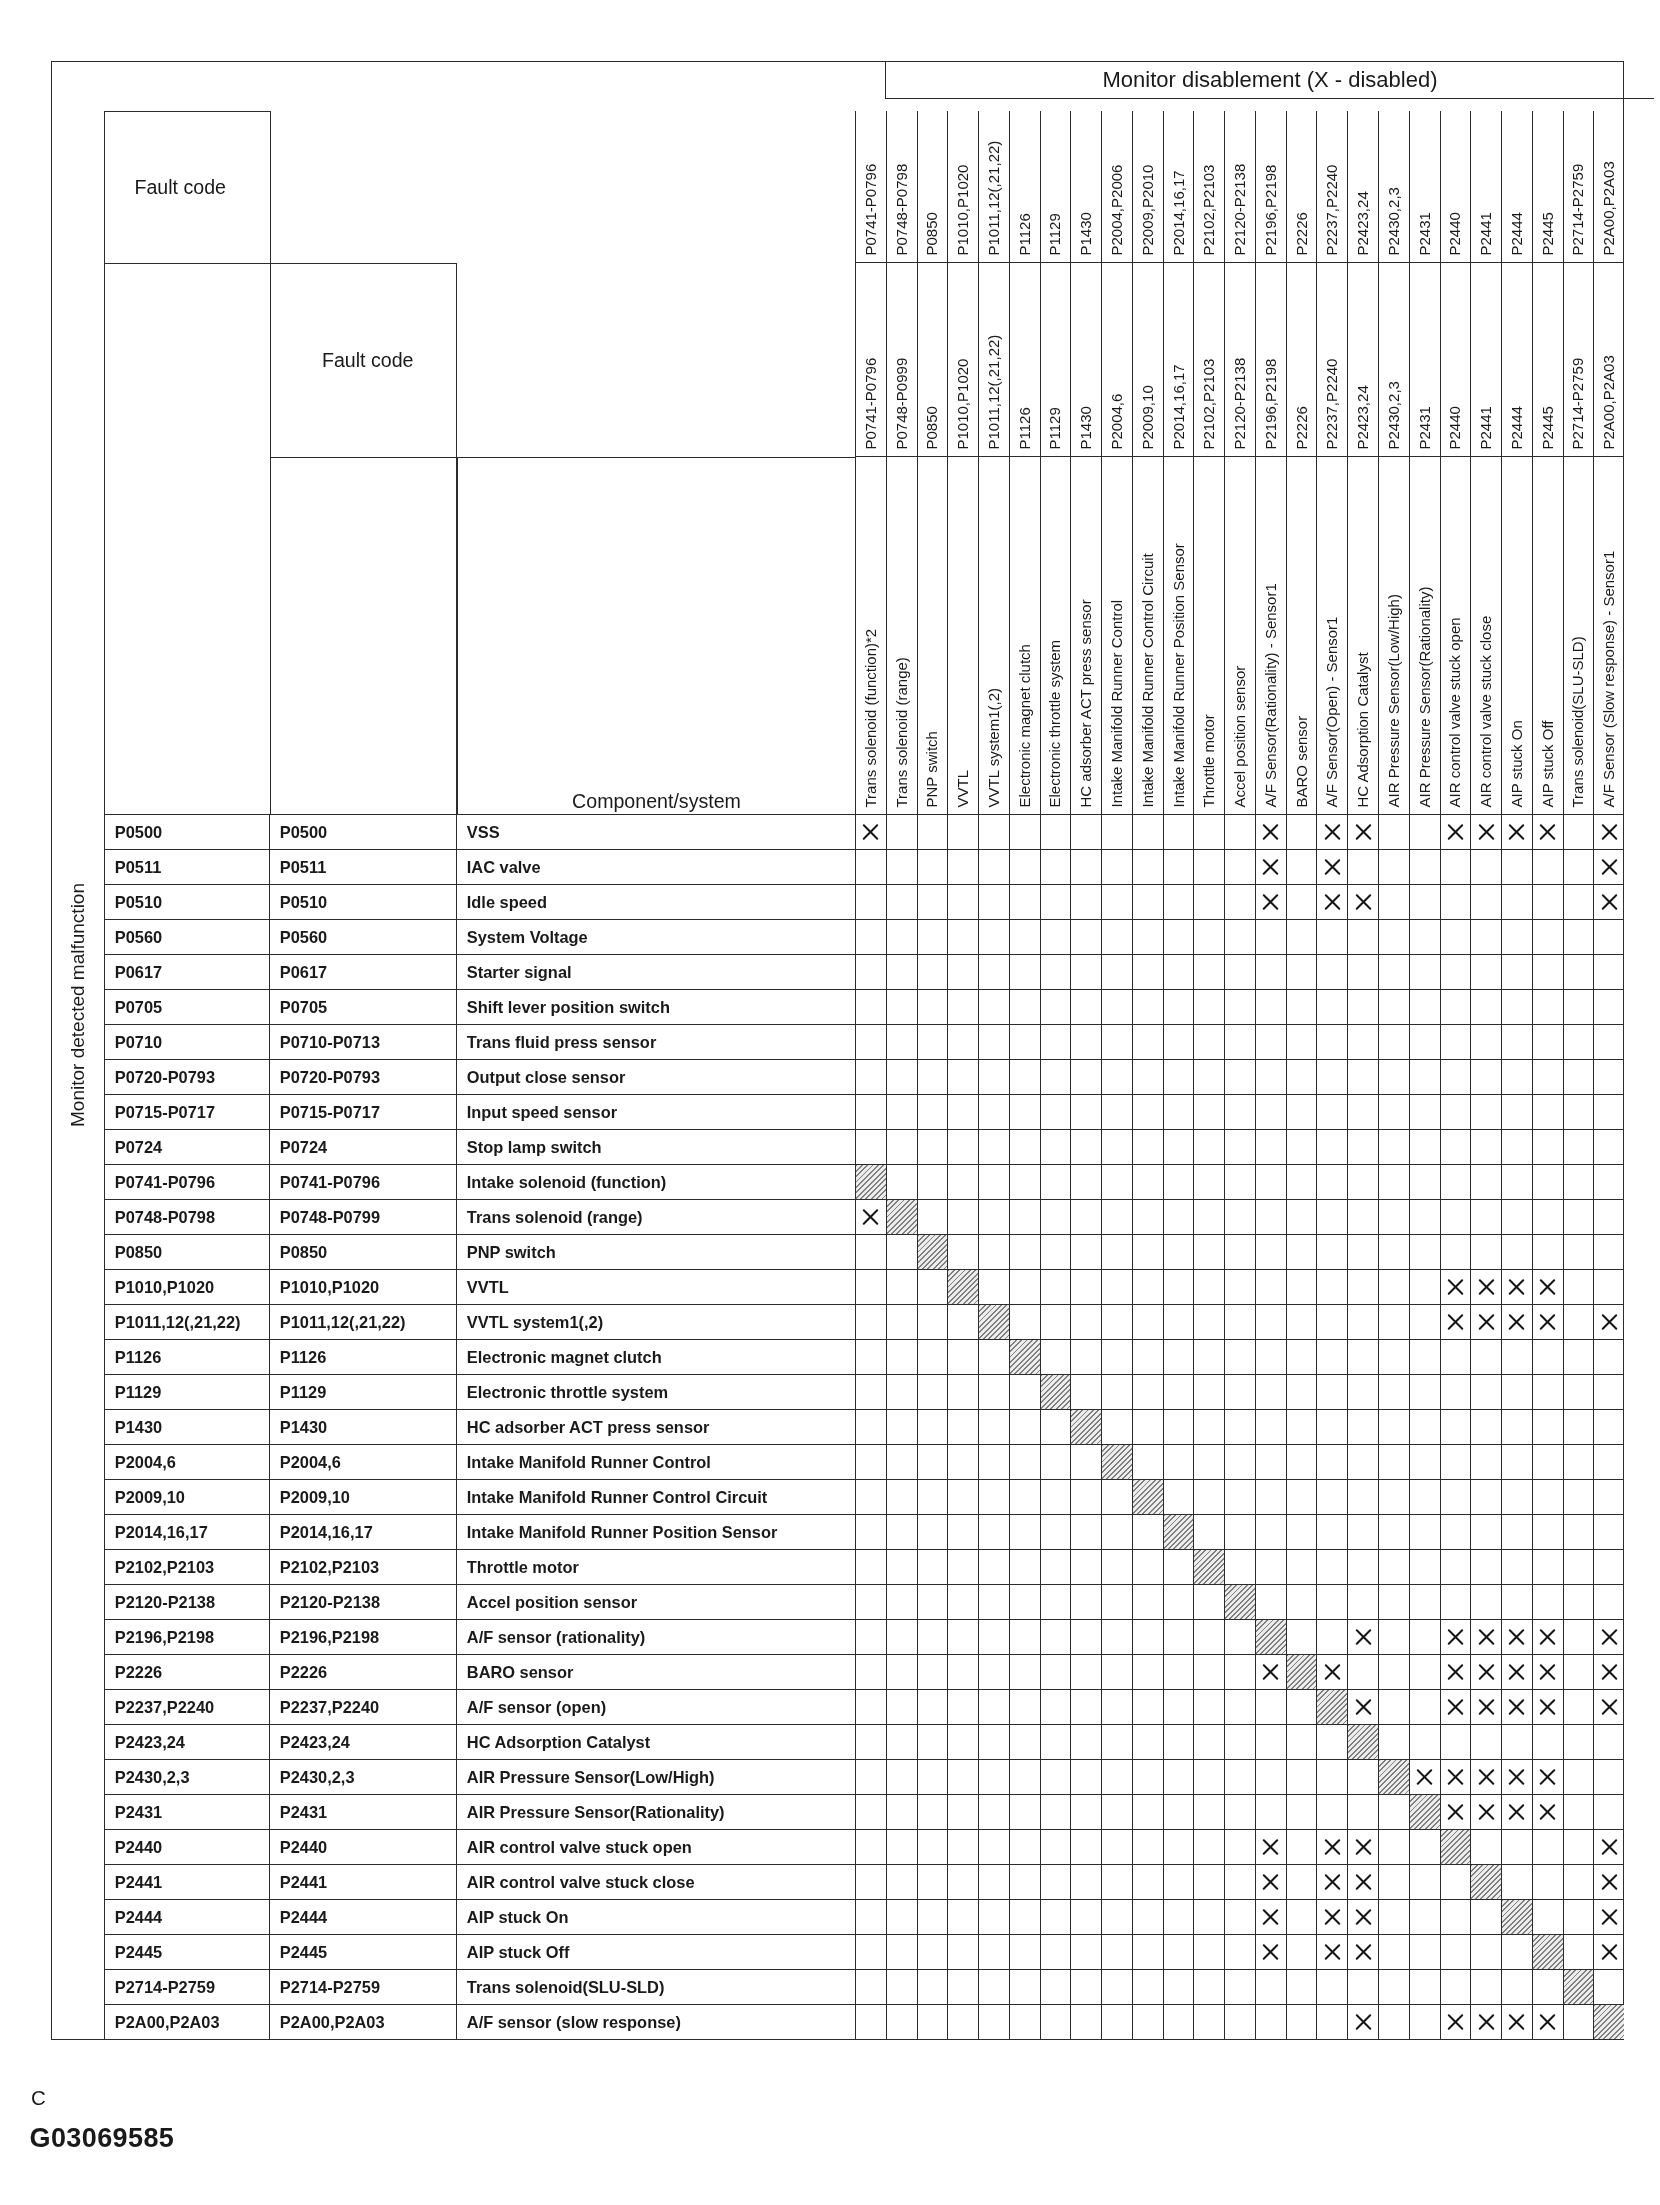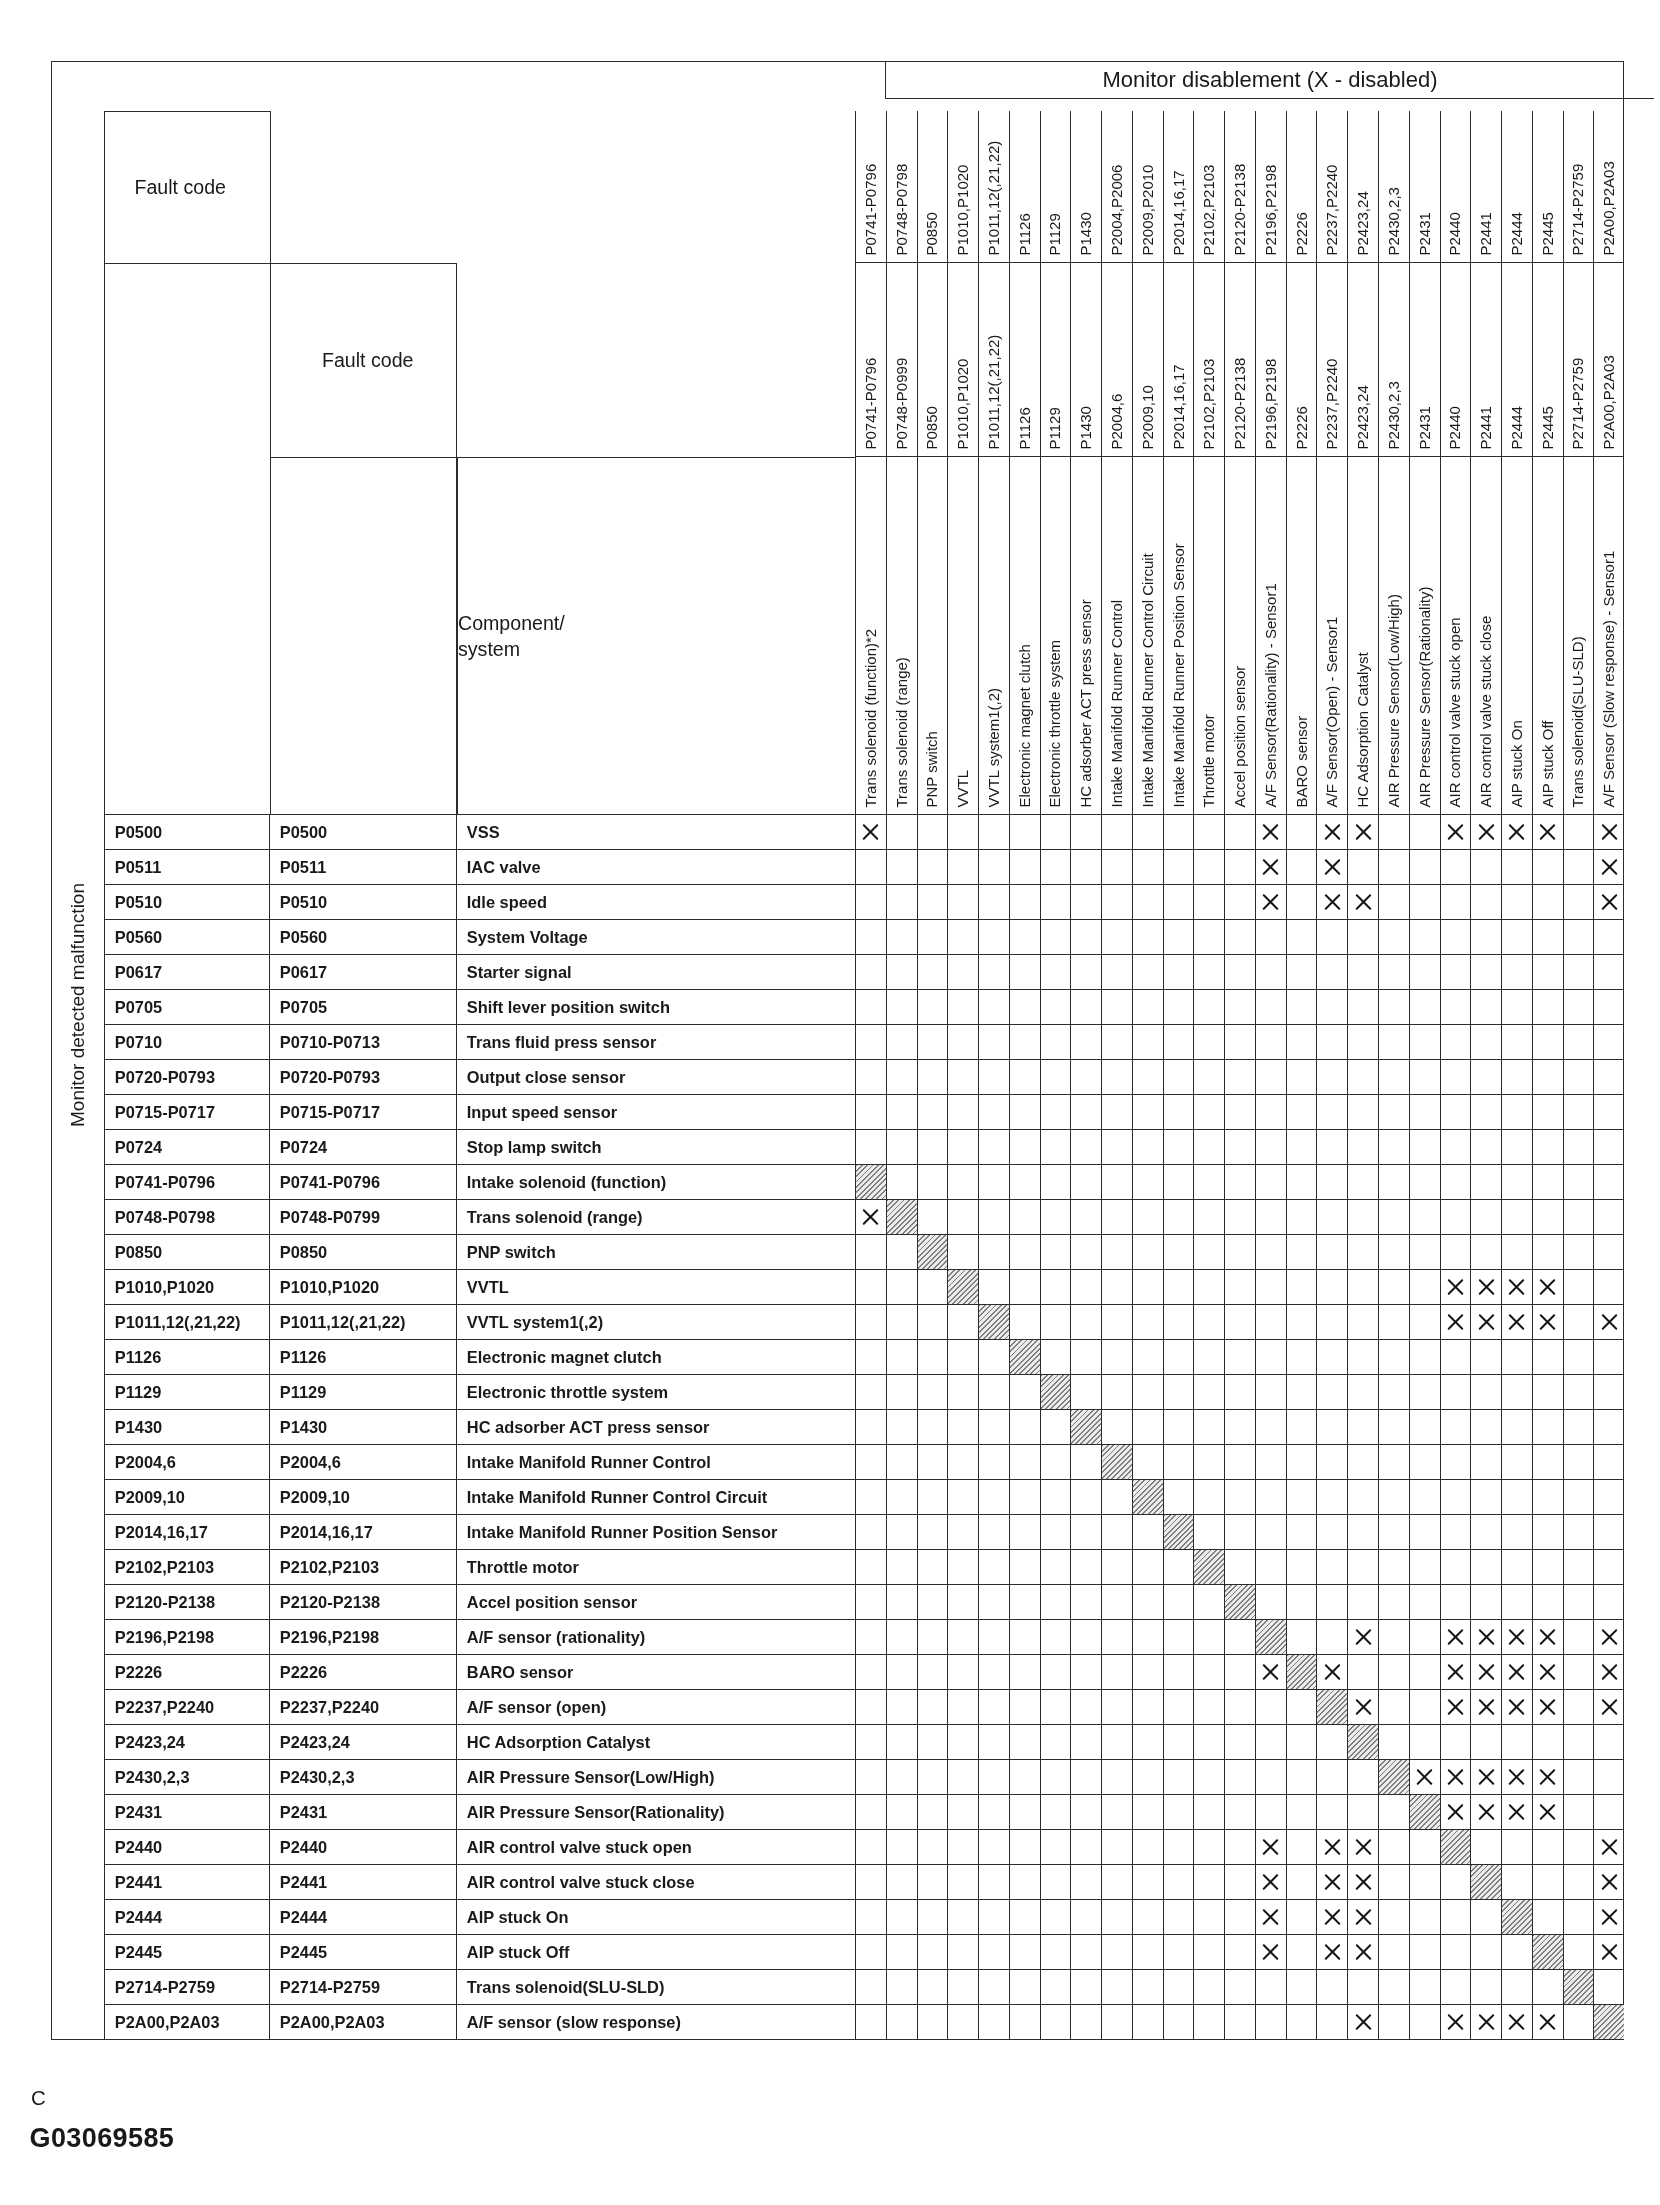--- a/index.html
+++ b/index.html
@@ -12,22 +12,22 @@
   .title-cell{position:absolute;left:855px;top:61px;width:769px;height:38px;
     border-left:1.6px solid #2b2b2b;border-bottom:1.6px solid #2b2b2b;box-sizing:border-box;
     display:flex;align-items:center;justify-content:center;font-size:22px;margin-left:30px;}
   .fc1-cell{position:absolute;left:104px;top:111px;width:167px;height:153px;
     border:1.6px solid #2b2b2b;box-sizing:border-box;display:flex;align-items:center;
     padding-left:29.5px;font-size:19.6px;}
   .fc2-cell{position:absolute;left:270px;top:263px;width:187px;height:195px;
     border:1.6px solid #2b2b2b;box-sizing:border-box;display:flex;align-items:center;
     padding-left:51px;font-size:19.6px;}
   .comp-cell{position:absolute;left:457px;top:457px;width:399px;height:358px;
-    border:1.6px solid #2b2b2b;box-sizing:border-box;display:flex;flex-direction:column;
-    align-items:flex-start;justify-content:center;font-size:19.6px;line-height:1.35;}
+    border:1.6px solid #2b2b2b;box-sizing:border-box;display:flex;
+    align-items:flex-end;justify-content:center;font-size:19.6px;line-height:1.35;}
   .strip1{position:absolute;left:104px;top:262px;width:167px;height:553px;
     border-left:1.6px solid #2b2b2b;border-right:1.6px solid #2b2b2b;box-sizing:border-box;}
   .strip2{position:absolute;left:270px;top:456px;width:187px;height:359px;
     border-left:1.6px solid #2b2b2b;border-right:1.6px solid #2b2b2b;box-sizing:border-box;}
   .hdr{position:absolute;left:855px;width:769px;display:flex;
     border-left:1.6px solid #2b2b2b;box-sizing:border-box;}
   #hdr1{top:111px;height:152px;border-bottom:1.2px solid #2b2b2b;}
   #hdr2{top:263px;height:194px;border-bottom:1.2px solid #2b2b2b;}
   #hdr3{top:457px;height:357px;}
   .hcell{flex:1 1 0;border-right:0.8px solid #2b2b2b;box-sizing:border-box;position:relative;}

